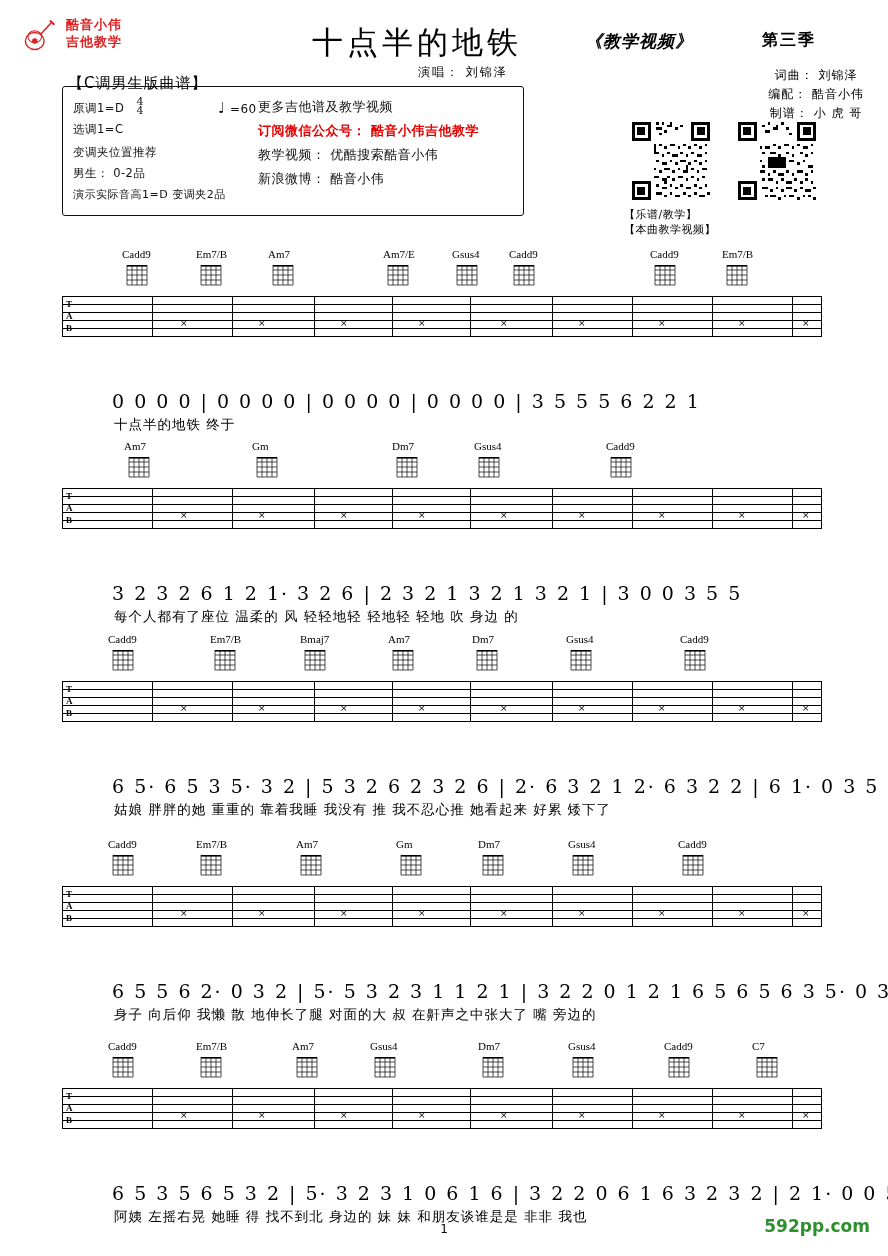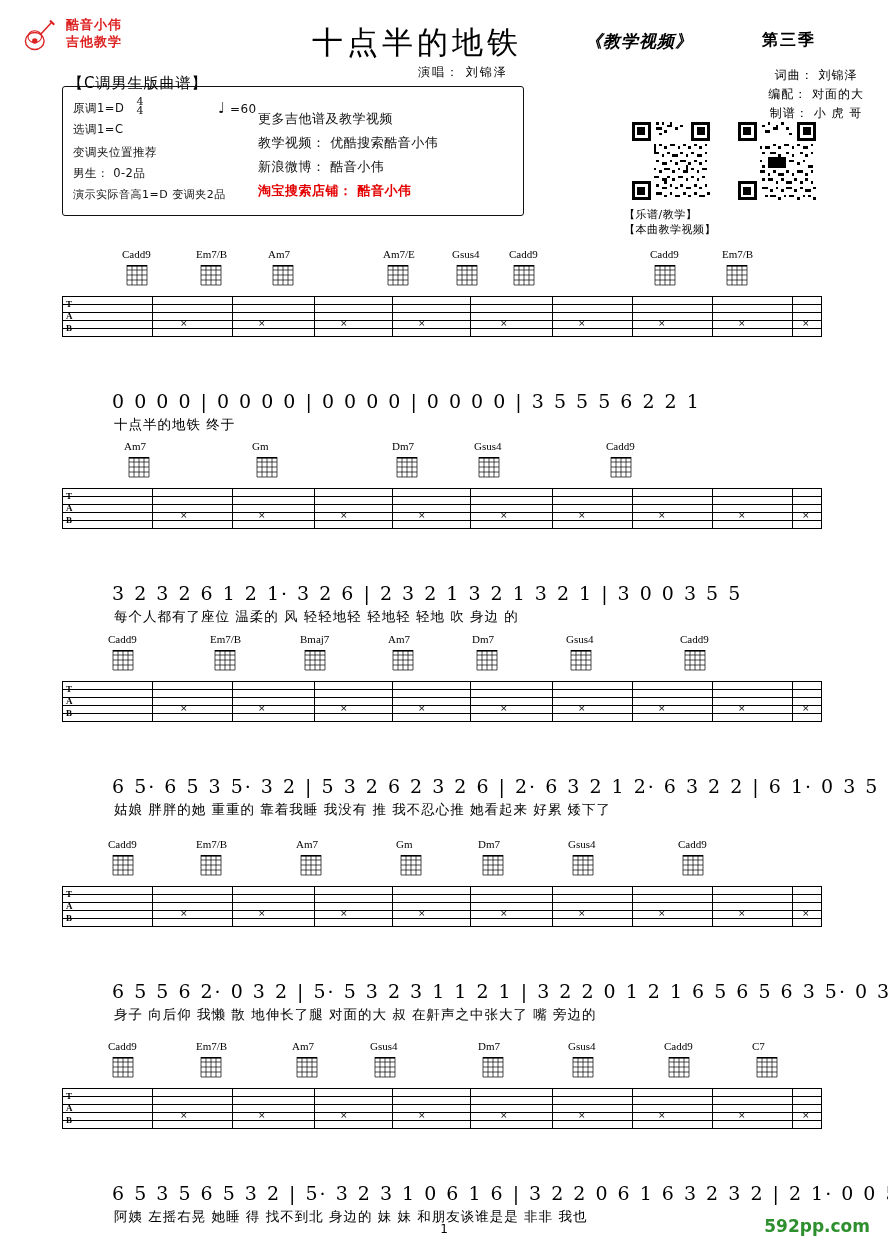--- a/index.html
+++ b/index.html
@@ -21,21 +21,21 @@
 
   .keynote{position:absolute;left:68px;top:74px;font-size:15px;color:#000;letter-spacing:1px;}
 
   .infobox{position:absolute;left:62px;top:86px;width:460px;height:128px;border:1px solid #111;border-radius:3px;}
   .infobox .left{position:absolute;left:10px;top:8px;width:180px;font-size:11.5px;line-height:21px;letter-spacing:0.5px;}
   .infobox .left .row{white-space:nowrap;}
   .timesig{display:inline-block;position:relative;top:2px;margin-left:8px;font-family:"DejaVu Serif",serif;font-size:11px;line-height:9px;text-align:center;}
   .bpm{position:absolute;left:155px;top:12px;font-size:12px;letter-spacing:0.5px;}
   .bpm .note{font-family:"DejaVu Sans",sans-serif;font-size:15px;}
   .infobox .bottomline{position:absolute;left:10px;top:100px;font-size:11px;letter-spacing:0.5px;white-space:nowrap;}
-  .infobox .right{position:absolute;left:195px;top:8px;width:255px;font-size:13px;line-height:24px;letter-spacing:0.5px;margin-top:12px;}
+  .infobox .right{position:absolute;left:195px;top:8px;width:255px;font-size:13px;line-height:24px;letter-spacing:0.5px;}
   .infobox .right .red{color:#e40000;font-weight:bold;}
   .infobox .right .rowline{white-space:nowrap;}
 
   .qr{position:absolute;top:122px;width:78px;height:78px;}
   .qr1{left:632px;}
   .qr2{left:738px;}
   .qrlabels{position:absolute;left:624px;top:207px;width:200px;font-size:11px;color:#000;letter-spacing:0.5px;text-decoration:underline;}
   .qrlabels span{display:inline-block;}
 
   
@@ -78,21 +78,21 @@
     </div>
   </div>
 
   <div class="title">十点半的地铁</div>
   <div class="subtitle">《教学视频》</div>
   <div class="season">第三季</div>
   <div class="singer">演唱： 刘锦泽</div>
 
   <div class="credits">
     <div>词曲： 刘锦泽</div>
-    <div>编配： 对面的大</div>
+    <div>编配： 酷音小伟</div>
     <div>制谱： 小 虎 哥</div>
   </div>
 
   <div class="keynote">【C调男生版曲谱】</div>
 
   <div class="infobox">
     <div class="left">
       <div class="row">
         <span>原调1=D</span>
         <span class="timesig">
@@ -104,23 +104,23 @@
       <div class="row" style="margin-top:2px">变调夹位置推荐</div>
       <div class="row">男生： 0-2品</div>
     </div>
     <div class="bpm">
       <span class="note">♩</span>
       <span>=60</span>
     </div>
     <div class="bottomline">演示实际音高1=D  变调夹2品</div>
     <div class="right">
       <div class="rowline">更多吉他谱及教学视频</div>
+      <div class="rowline red">订阅微信公众号： 酷音小伟吉他教学</div>
       <div class="rowline">教学视频： 优酷搜索酷音小伟</div>
       <div class="rowline">新浪微博： 酷音小伟</div>
-      <div class="rowline red">淘宝搜索店铺： 酷音小伟</div>
     </div>
   </div>
 
   <svg class="qr qr1" viewBox="0 0 29 29" shape-rendering="crispEdges">
     <rect width="29" height="29" fill="#fff"></rect>
     <g fill="#000">
       <rect x="0" y="0" width="7" height="1"></rect>
         <rect x="0" y="6" width="7" height="1"></rect>
       <rect x="0" y="0" width="1" height="7"></rect>
         <rect x="6" y="0" width="1" height="7"></rect>

